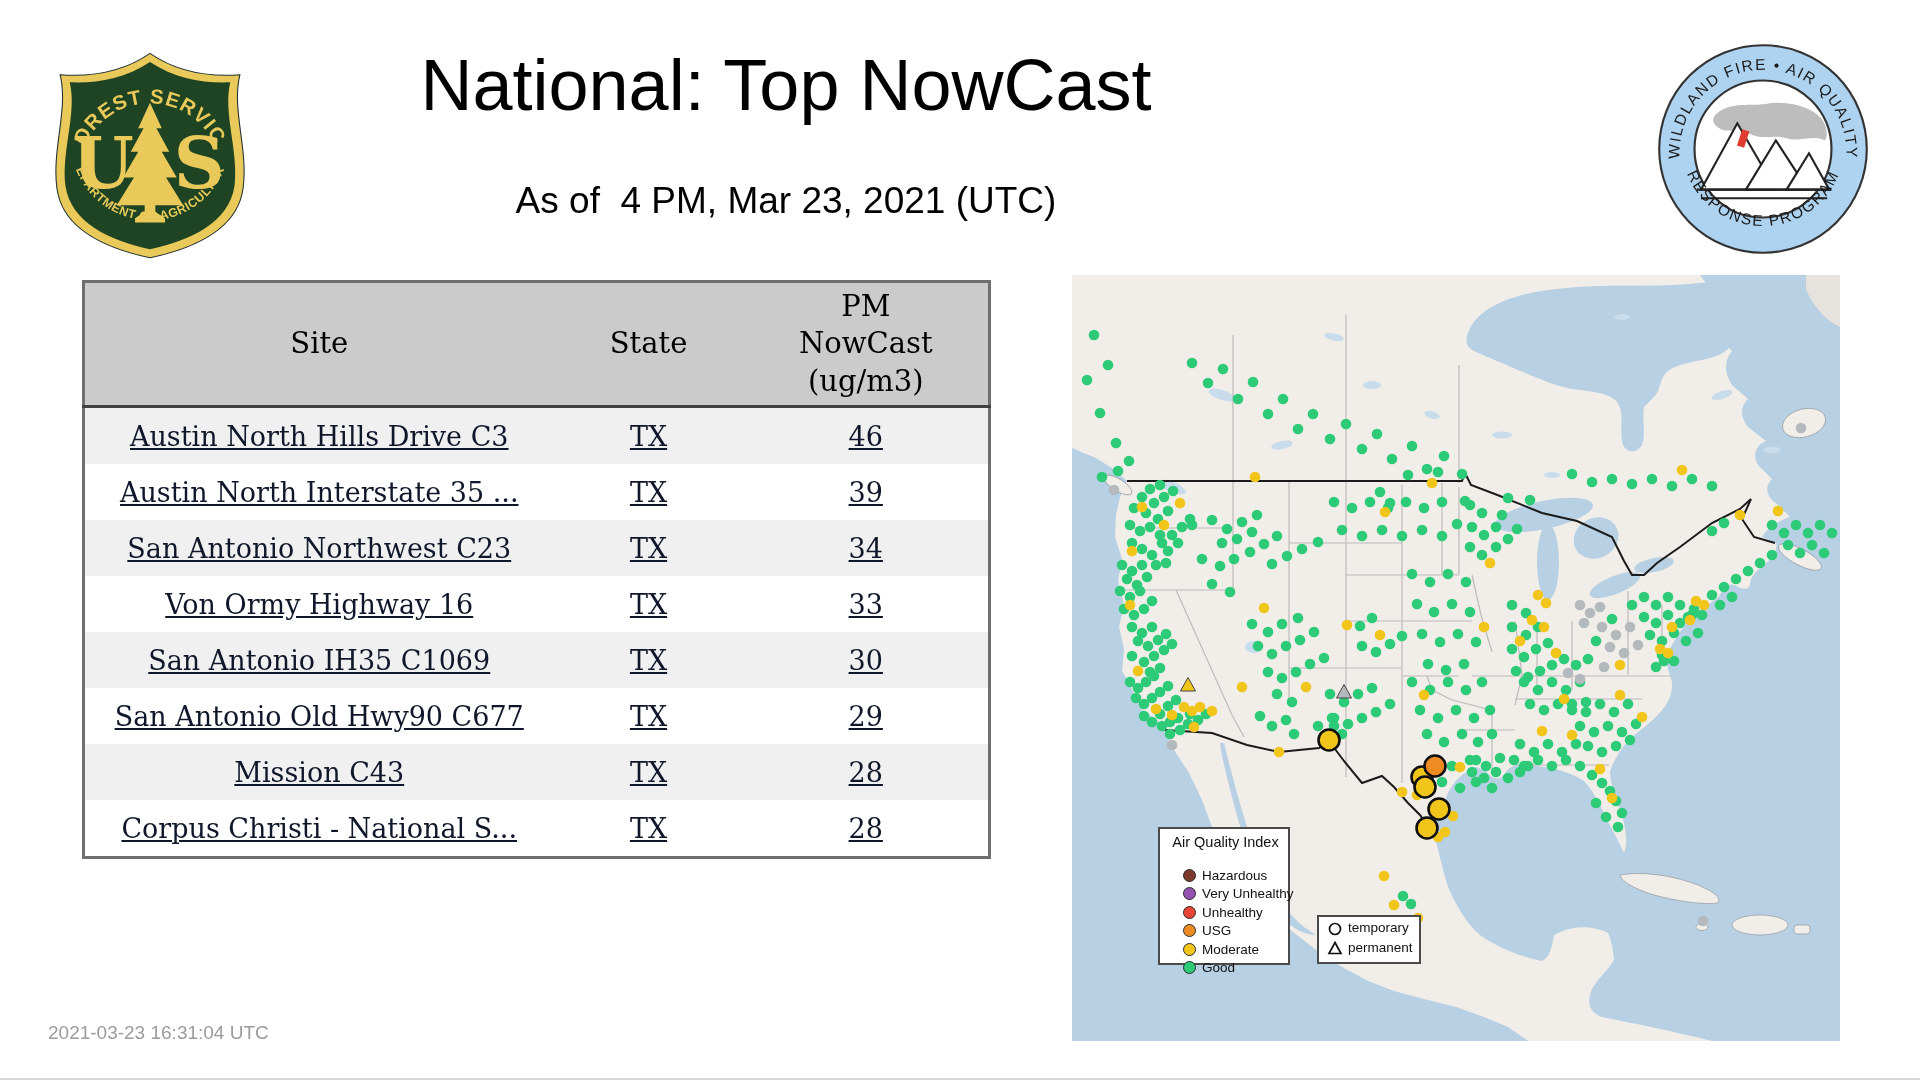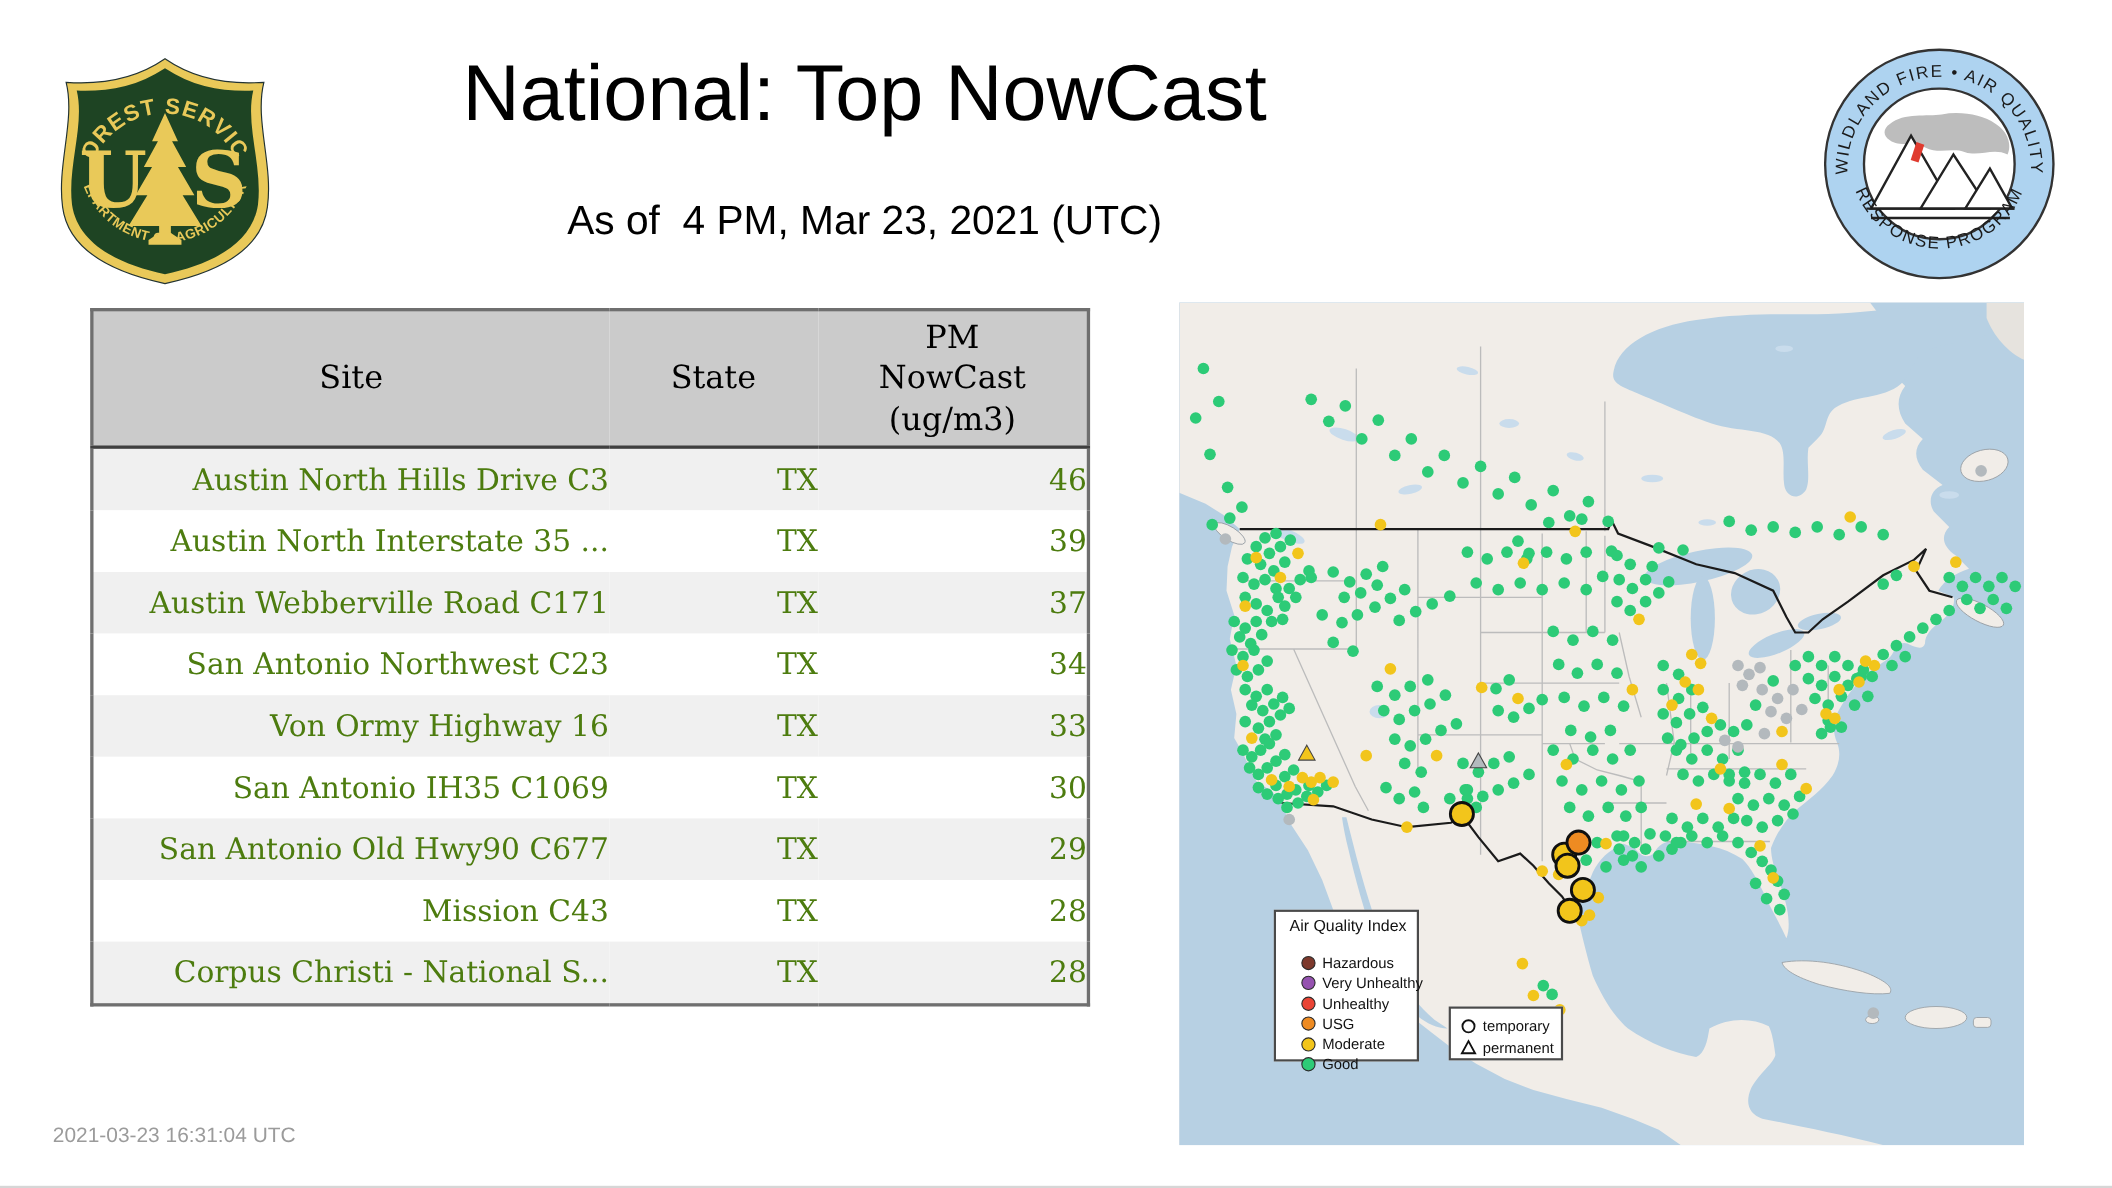--- a/index.html
+++ b/index.html
@@ -16,42 +16,42 @@
 
   
   table.data-table{position:absolute;left:82px;top:280px;width:906px;border-collapse:collapse;
                    font-family:"DejaVu Serif",serif;table-layout:fixed;border:3px solid #6f6f6f;}
   table.data-table col.c-site{width:470px}
   table.data-table col.c-state{width:190px}
   table.data-table col.c-val{width:246px}
   table.data-table thead th{background:#cbcbcb;color:#000;font-size:29px;font-weight:normal;
                    height:122px;vertical-align:middle;text-align:center;white-space:pre-line;
                    border-bottom:3px solid #404040;padding:0;line-height:1.28;}
-  table.data-table tbody td{font-size:27px;text-align:right;height:56px;padding:0;color:#4d7c0f;}
+  table.data-table tbody td{font-size:27px;text-align:center;height:56px;padding:0;color:#0f172a;text-decoration:underline;}
   table.data-table tbody tr:nth-child(odd){background:#f0f0f0;}
   table.data-table tbody tr:nth-child(even){background:#ffffff;}
 
   .timestamp{position:absolute;left:48px;top:1022px;font-size:19px;color:#9b9b9b;}
 
   
   .map{position:absolute;left:1072px;top:275px;width:768px;height:766px;background:#b7d0e3;overflow:hidden;}
   .map svg.geo{position:absolute;left:0;top:0;}
 
   .aqi-legend{position:absolute;left:86px;top:552px;width:132px;height:138px;background:#fff;
               border:2px solid #4a4a4a;box-sizing:border-box;padding:4px 0 0 7px;}
   .aqi-legend .lg-title{font-size:14.5px;color:#111;text-align:center;margin:1px 4px 4px 0;}
   .aqi-legend ul{list-style:none;margin:16px;padding:0;}
   .aqi-legend li{display:flex;align-items:center;height:18.5px;}
   .aqi-legend .swatch{width:13px;height:13px;border-radius:50%;border:1.8px solid #2b2b2b;
                       box-sizing:border-box;margin-right:6px;flex:0 0 auto;}
   .aqi-legend .lg-label{font-size:13.5px;color:#111;white-space:nowrap;}
 
   .marker-legend{position:absolute;left:245px;top:640px;width:104px;height:49px;background:#fff;
                  border:2px solid #4a4a4a;box-sizing:border-box;padding:3px 0 0 8px;}
-  .marker-legend .mrow{display:flex;align-items:flex-end;height:20px;}
+  .marker-legend .mrow{display:flex;align-items:flex-start;height:20px;}
   .marker-legend .mrow svg{margin-right:5px;flex:0 0 auto;}
   .marker-legend .m-label{font-size:13.5px;color:#111;}
 </style>
 </head>
 <body>
 
 <div class="page-title">National: Top NowCast</div>
 <div class="page-subtitle">As of  4 PM, Mar 23, 2021 (UTC)</div>
 
 <svg class="usfs-logo" viewBox="0 0 200 200">
@@ -112,25 +112,20 @@
   <tbody>
       <tr>
         <td>Austin North Hills Drive C3</td>
         <td>TX</td>
         <td>46</td>
       </tr>
       <tr>
         <td>Austin North Interstate 35 ...</td>
         <td>TX</td>
         <td>39</td>
-      </tr>
-      <tr>
-        <td>Austin Webberville Road C171</td>
-        <td>TX</td>
-        <td>37</td>
       </tr>
       <tr>
         <td>San Antonio Northwest C23</td>
         <td>TX</td>
         <td>34</td>
       </tr>
       <tr>
         <td>Von Ormy Highway 16</td>
         <td>TX</td>
         <td>33</td>

